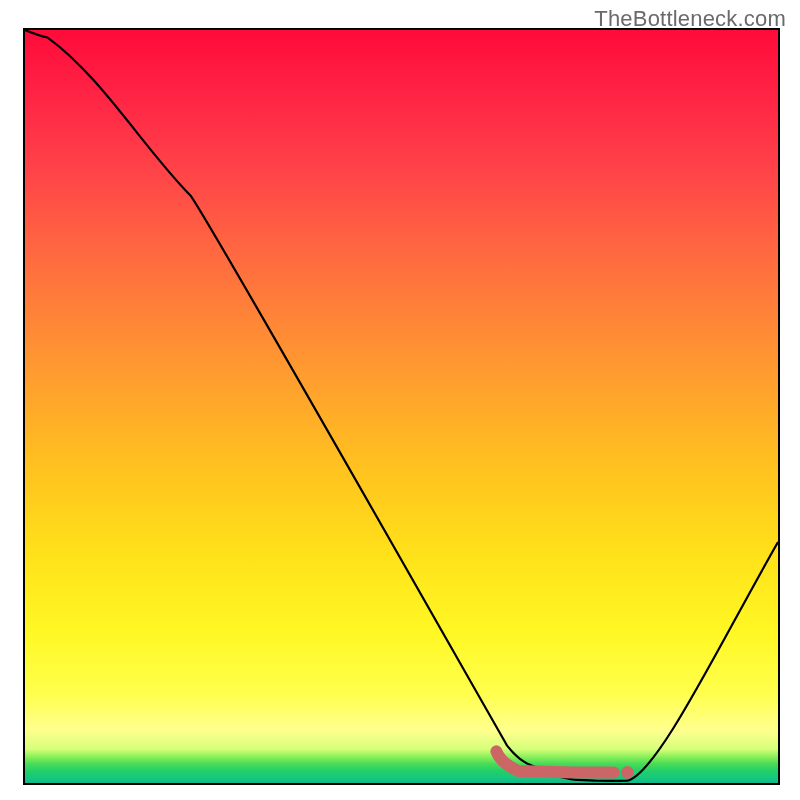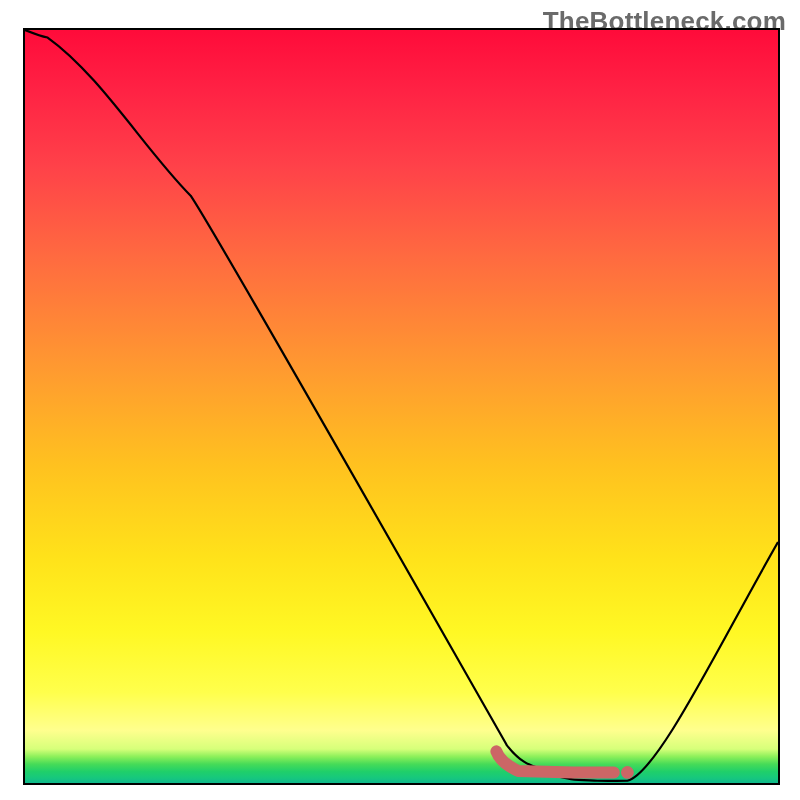--- a/index.html
+++ b/index.html
@@ -13,22 +13,22 @@
   }
   .stage {
     position: relative;
     width: 800px;
     height: 800px;
   }
   .watermark {
     position: absolute;
     top: 6px;
     right: 14px;
-    font-size: 26px;
-    font-weight: 700;
+    font-size: 22px;
+    font-weight: 400;
     color: #6a6a6a;
     letter-spacing: 0.2px;
   }
   .plot-outer {
     position: absolute;
     left: 23px;
     top: 28px;
     width: 757px;
     height: 757px;
     box-sizing: border-box;

